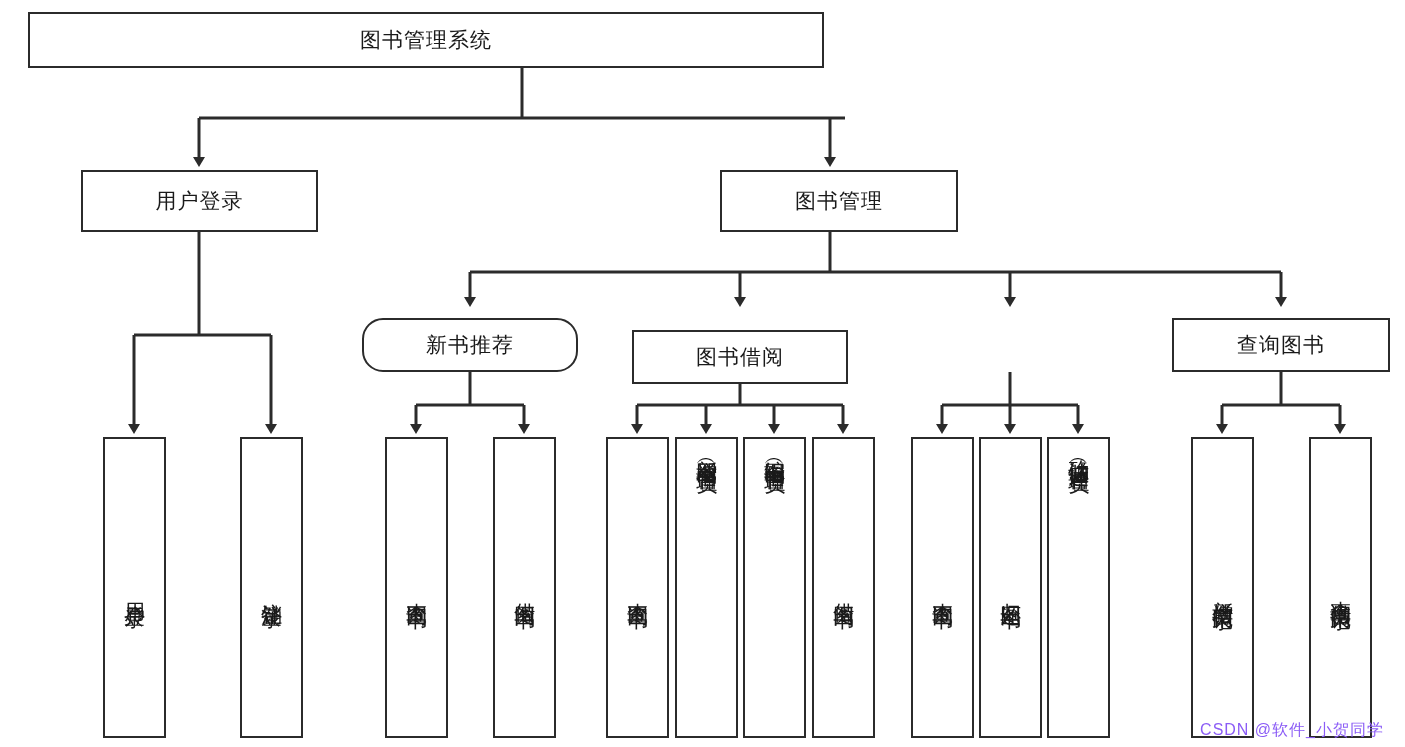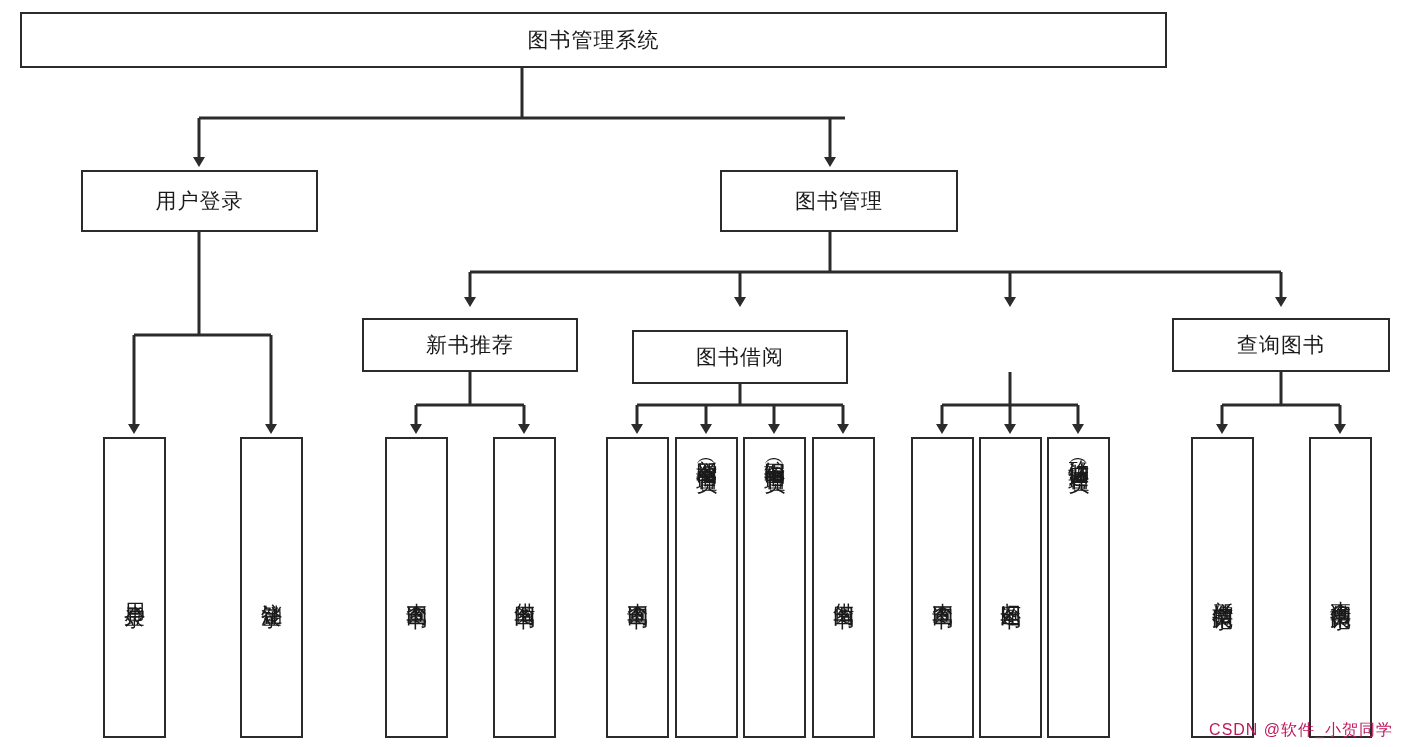--- a/index.html
+++ b/index.html
@@ -55,24 +55,24 @@
     text-align: start;
   }
   .node.vertical.tall-text {
     align-items: flex-start;
   }
   .node.vertical.mid-text {
     align-items: center;
   }
   #watermark {
     position: absolute;
-    right: 12px;
+    right: 21px;
     bottom: 6px;
     font-size: 16px;
-    color: #be185d;
+    color: #8b5cf6;
     letter-spacing: 1px;
     white-space: nowrap;
   }
 </style>
 </head>
 <body>
 
 <div id="diagram-root">
 
   <svg id="edges" viewBox="0 0 1405 747">
@@ -118,27 +118,27 @@
       <path d="M1010,405 L1010,425" marker-end="url(#arrow)"></path>
       <path d="M1078,405 L1078,425" marker-end="url(#arrow)"></path>
 
       <path d="M1281,372 L1281,405"></path>
       <path d="M1222,405 L1340,405"></path>
       <path d="M1222,405 L1222,425" marker-end="url(#arrow)"></path>
       <path d="M1340,405 L1340,425" marker-end="url(#arrow)"></path>
     </g>
   </svg>
 
-  <div class="node horizontal" style="left:20px; top:12px; width:1147px; height:56px;">图书管理系统</div>
+  <div class="node horizontal" style="left:28px; top:12px; width:796px; height:56px;">图书管理系统</div>
 
   <div class="node horizontal" style="left:81px; top:170px; width:237px; height:62px;">用户登录</div>
 
   <div class="node horizontal" style="left:711px; top:170px; width:238px; height:62px;margin-left:9px;">图书管理</div>
 
-  <div class="node horizontal" style="left:362px; top:318px; width:216px; height:54px;">新书推荐</div>
+  <div class="node horizontal" style="left:362px; top:318px; width:216px; height:54px;border-radius:21px;">新书推荐</div>
 
   <div class="node horizontal" style="left:632px; top:330px; width:216px; height:54px;">图书借阅</div>
 
 
   <div class="node horizontal" style="left:1172px; top:318px; width:218px; height:54px;">查询图书</div>
 
   <div class="node vertical mid-text" style="left:103px; top:437px; width:63px; height:301px;">
     <span class="vtext">用户登录</span>
   </div>
 

